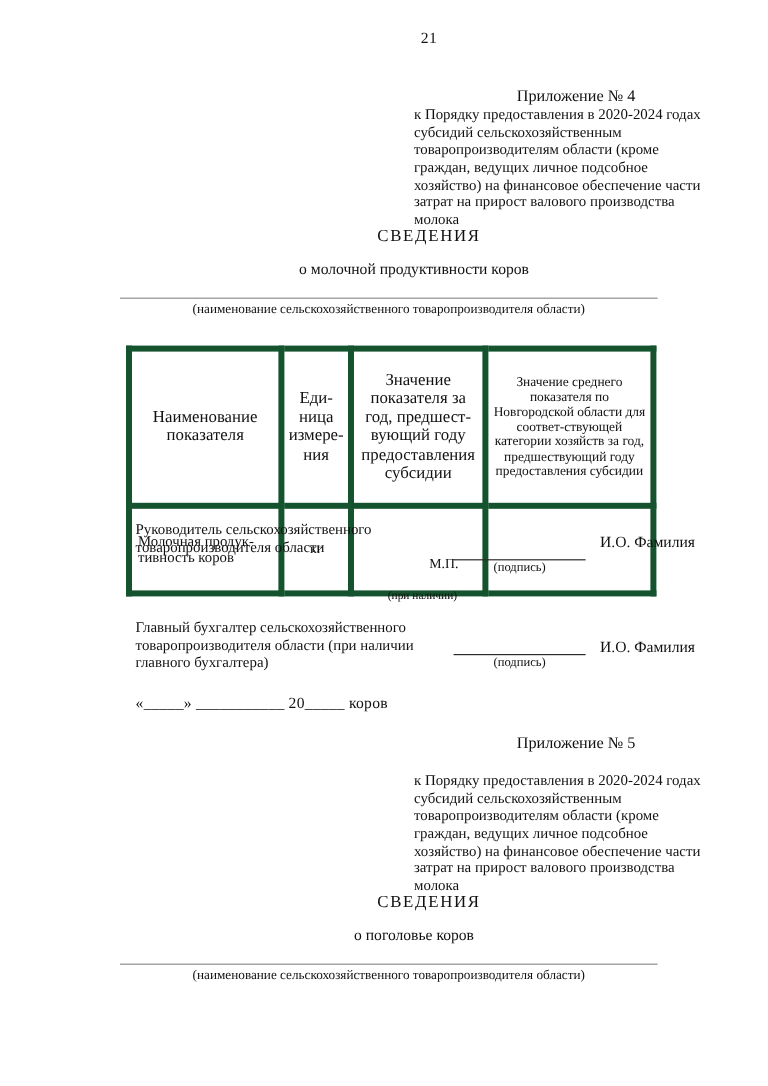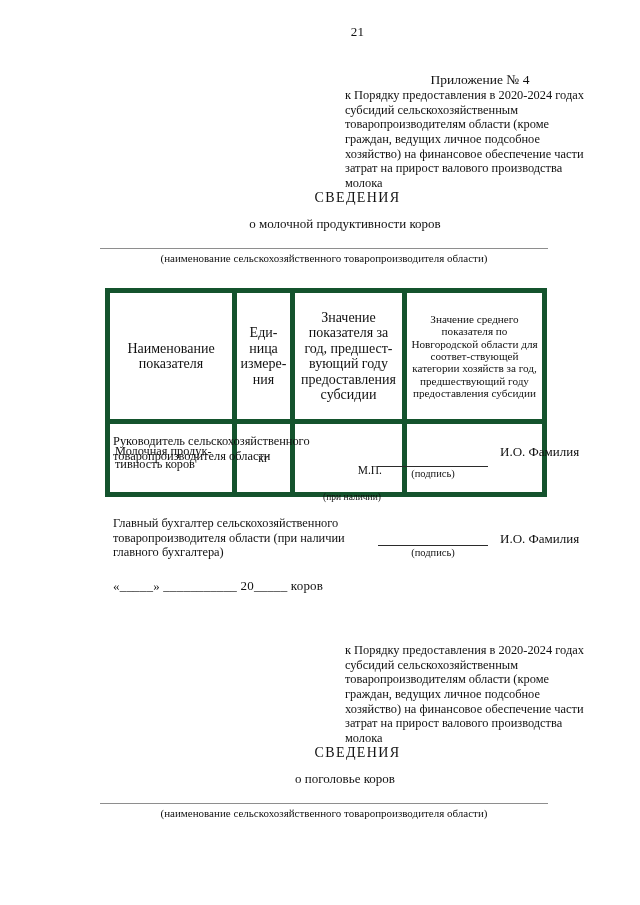--- a/index.html
+++ b/index.html
@@ -215,20 +215,21 @@
   <div class="sig-role" style="left:113px; top:516px; width:262px;">Главный бухгалтер сельскохозяйственного товаропроизводителя области (при наличии главного бухгалтера)</div>
 
   <div class="sig-line" style="left:378px; top:545px; width:110px;"></div>
 
   <div class="sig-caption" style="left:378px; top:547px; width:110px;">(подпись)</div>
 
   <div class="sig-name" style="left:500px; top:531px;">И.О. Фамилия</div>
 
   <div class="date-line" style="left:113px; top:578px;">«_____» ___________ 20_____ коров</div>
 
+  <div class="appendix-title" style="top:611px;">Приложение № 5</div>
 
   <div class="appendix-body" style="top:643px;">к Порядку предоставления в 2020-2024 годах субсидий сельскохозяйственным товаропроизводителям области (кроме граждан, ведущих личное подсобное хозяйство) на финансовое обеспечение части затрат на прирост валового производства молока</div>
 
   <div class="doc-heading" style="top:745px;">СВЕДЕНИЯ</div>
 
   <div class="doc-subheading" style="top:771px;">о поголовье коров</div>
 
   <div class="rule" style="left:100px; top:803px; width:448px;"></div>
 
   <div class="rule-caption" style="left:100px; top:807px; width:448px;">(наименование сельскохозяйственного товаропроизводителя области)</div>

